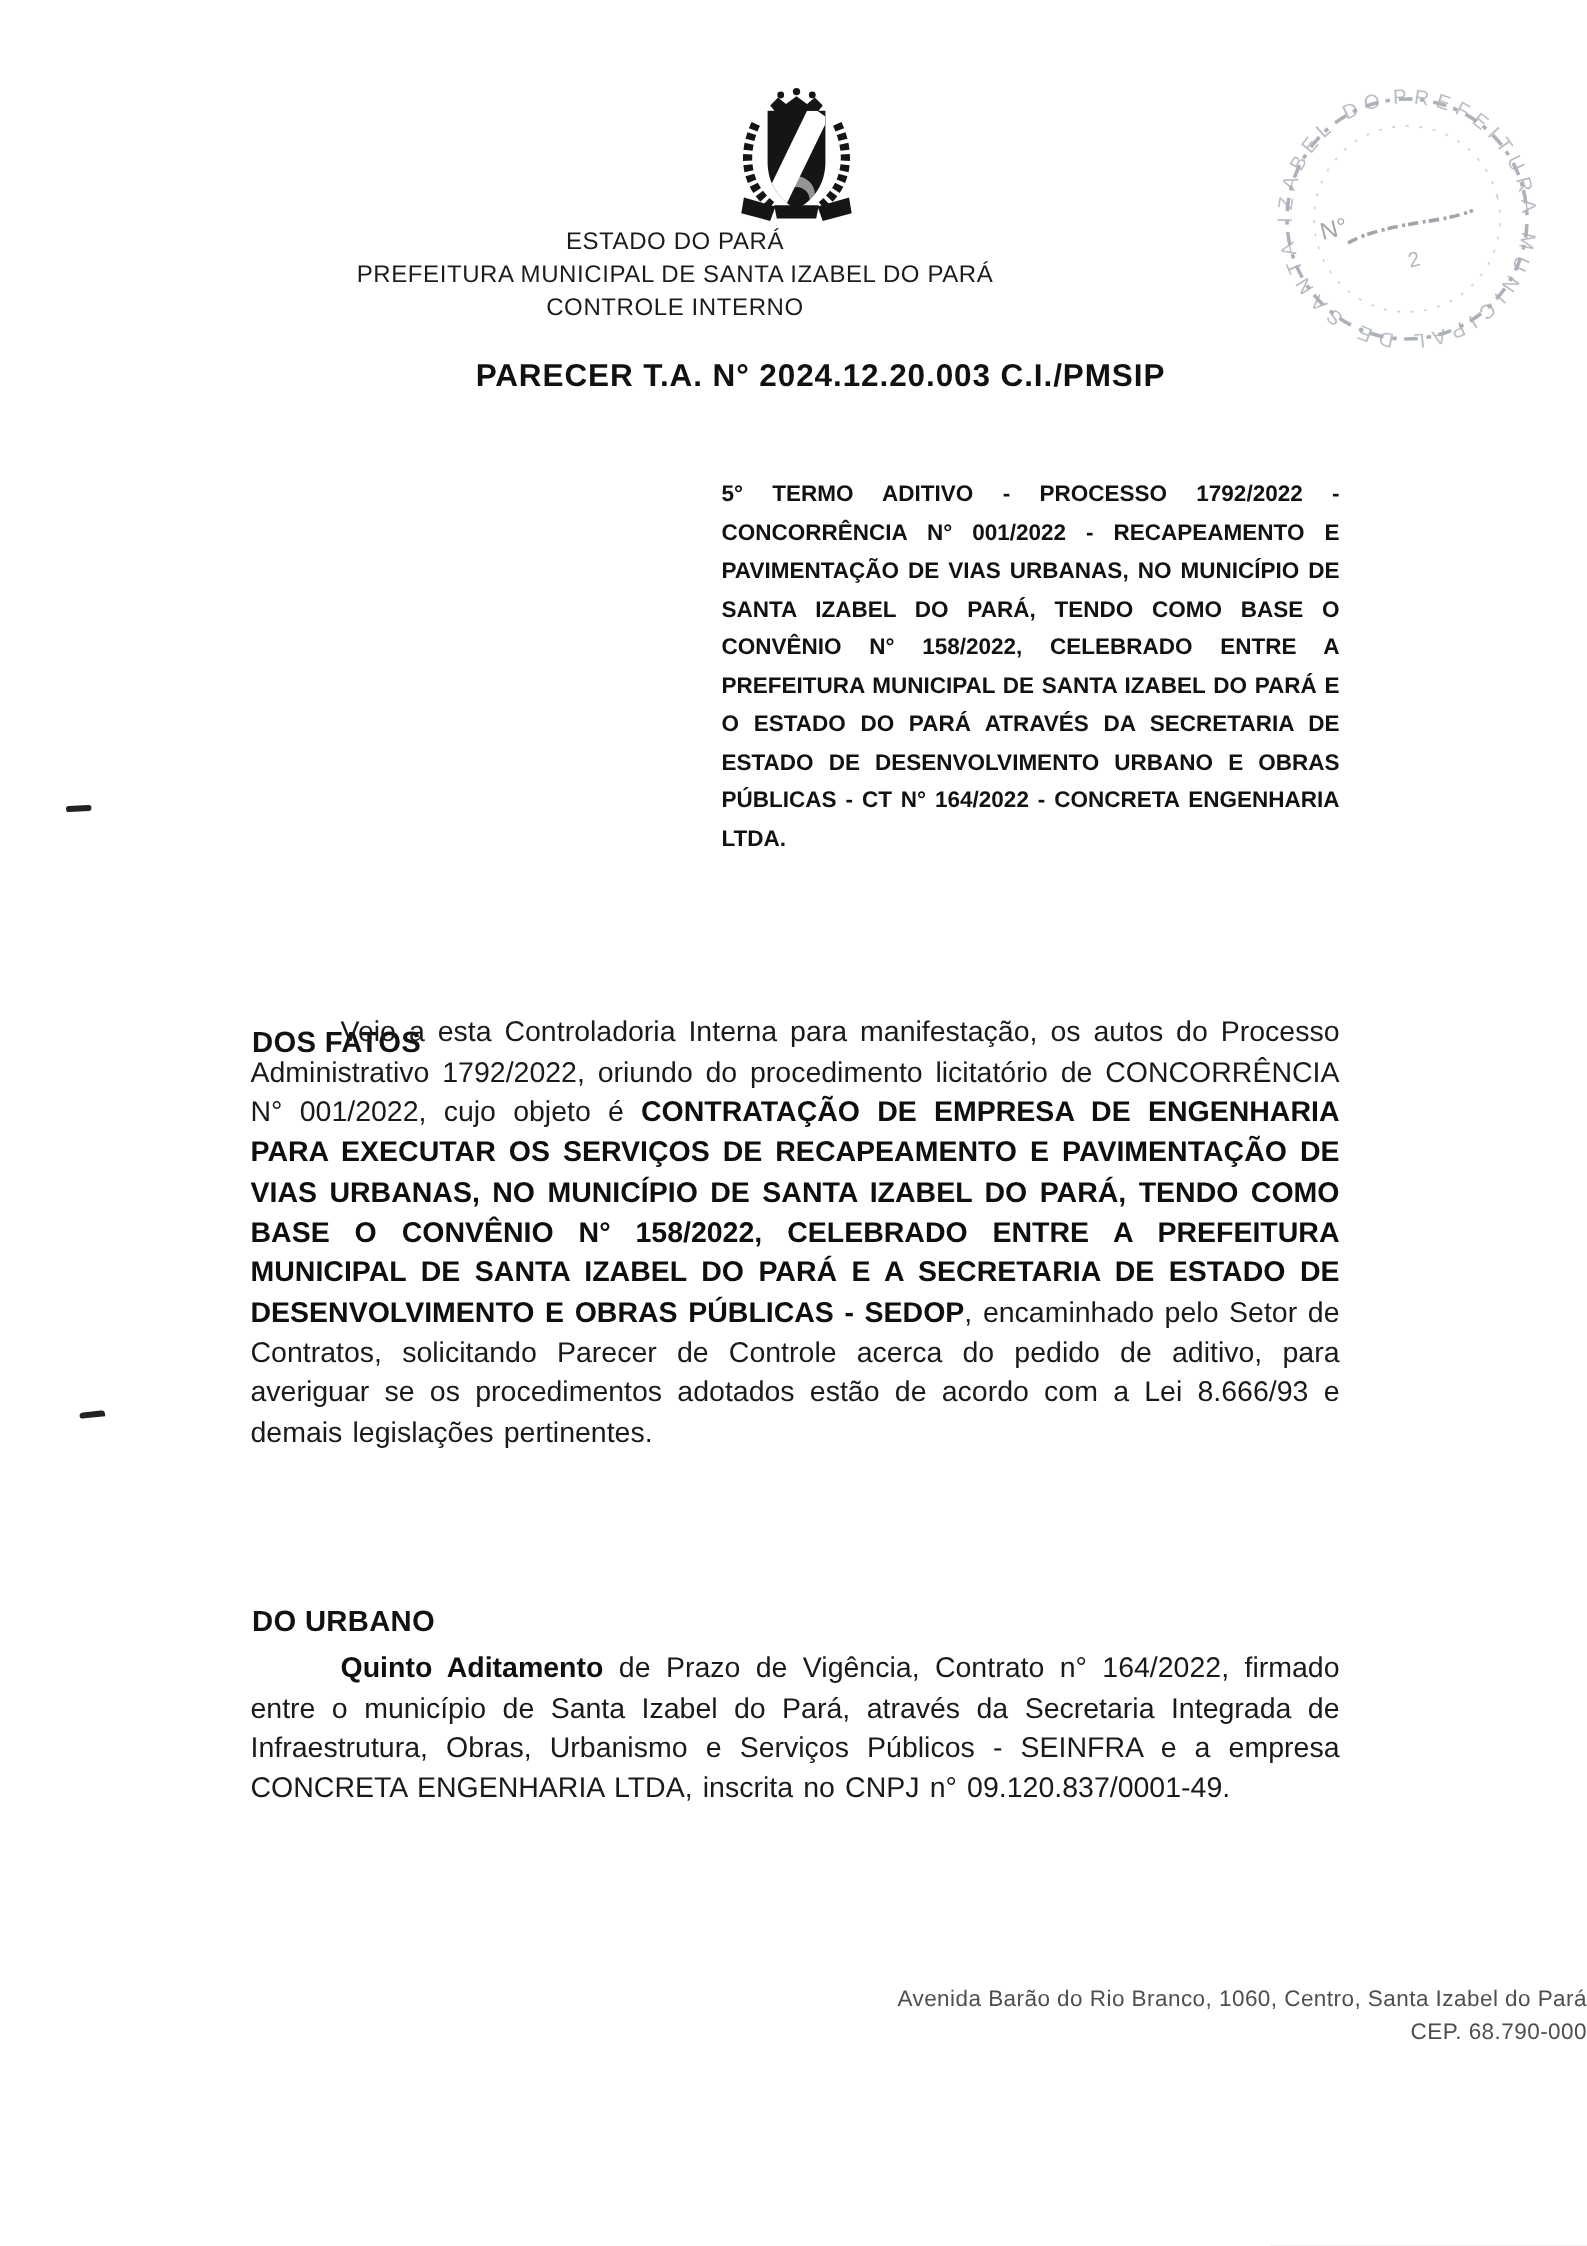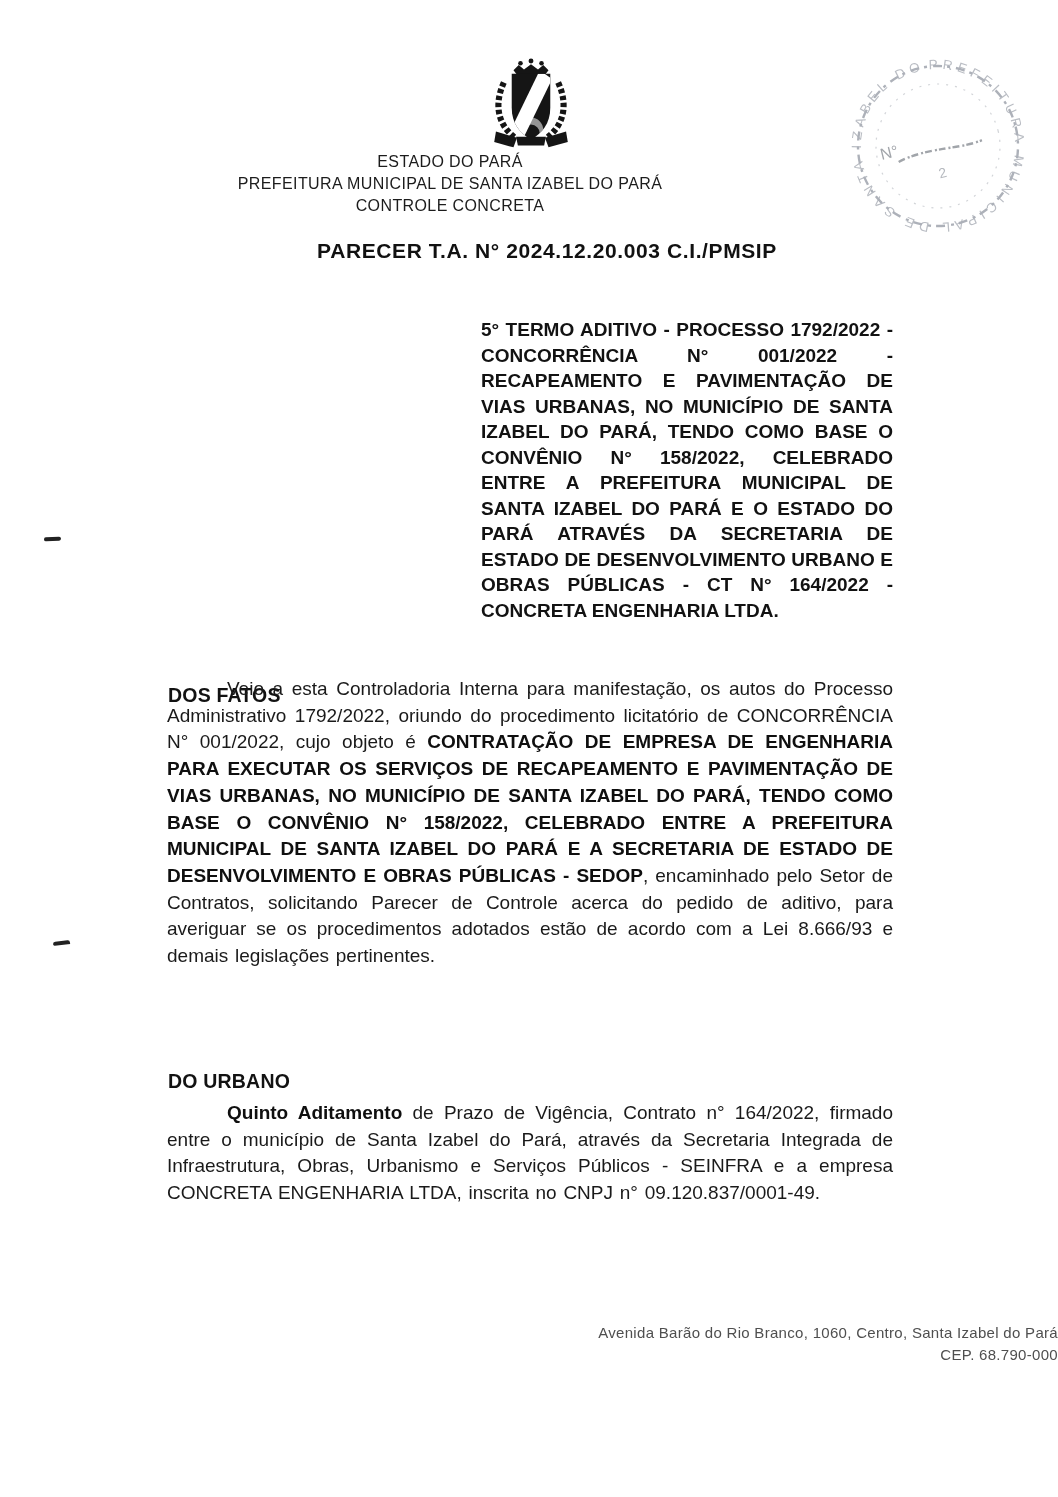--- a/index.html
+++ b/index.html
@@ -70,21 +70,21 @@
   }
   .margin-mark.m1 { left: 44px; top: 537px; width: 17px; transform: rotate(-3deg); }
   .margin-mark.m2 { left: 53px; top: 941px; width: 17px; transform: rotate(-6deg); border-radius: 3px 3px 0 2px; }
 
   
   .subject-block {
     position: absolute;
     left: 481px;
     top: 317px;
     width: 412px;
-    font-size: 19px;
+    font-size: 15px;
     font-weight: bold;
     line-height: 25.5px;
     text-align: justify;
     color: #121212;
   }
 
   
   .section-heading {
     position: absolute;
     left: 168px;
@@ -167,21 +167,21 @@
       <textPath href="#stampRingPath" startOffset="2%">PREFEITURA MUNICIPAL DE SANTA IZABEL DO PARÁ</textPath>
     </text>
     <text x="40" y="98" font-size="16" fill="#565c66" font-family="Liberation Sans, sans-serif">N°</text>
     <path d="M56,104 c14,-4 34,-3 46,-2 s 28,3 40,1" fill="none" stroke="#565c66" stroke-width="2.4" stroke-dasharray="7 3 2 2"></path>
     <text x="92" y="130" font-size="14" fill="#7a808a" font-family="Liberation Sans, sans-serif">2</text>
   </svg>
 
   <div class="org-header">
     <div>ESTADO DO PARÁ</div>
     <div>PREFEITURA MUNICIPAL DE SANTA IZABEL DO PARÁ</div>
-    <div>CONTROLE CONCRETA</div>
+    <div>CONTROLE INTERNO</div>
   </div>
 
   <div class="doc-title">PARECER T.A. N° 2024.12.20.003 C.I./PMSIP</div>
 
   <div class="margin-mark m1"></div>
   <div class="margin-mark m2"></div>
 
   <div class="subject-block">5°  TERMO  ADITIVO  -  PROCESSO 1792/2022 - CONCORRÊNCIA N° 001/2022 - RECAPEAMENTO E PAVIMENTAÇÃO DE VIAS URBANAS, NO MUNICÍPIO DE SANTA IZABEL DO PARÁ, TENDO COMO BASE O CONVÊNIO N° 158/2022, CELEBRADO ENTRE A PREFEITURA MUNICIPAL DE SANTA IZABEL DO PARÁ E O ESTADO DO PARÁ ATRAVÉS DA SECRETARIA DE ESTADO DE DESENVOLVIMENTO URBANO E OBRAS PÚBLICAS - CT N° 164/2022 - CONCRETA ENGENHARIA LTDA.</div>
 
   <div class="section-heading h-dos-fatos">DOS FATOS</div>

